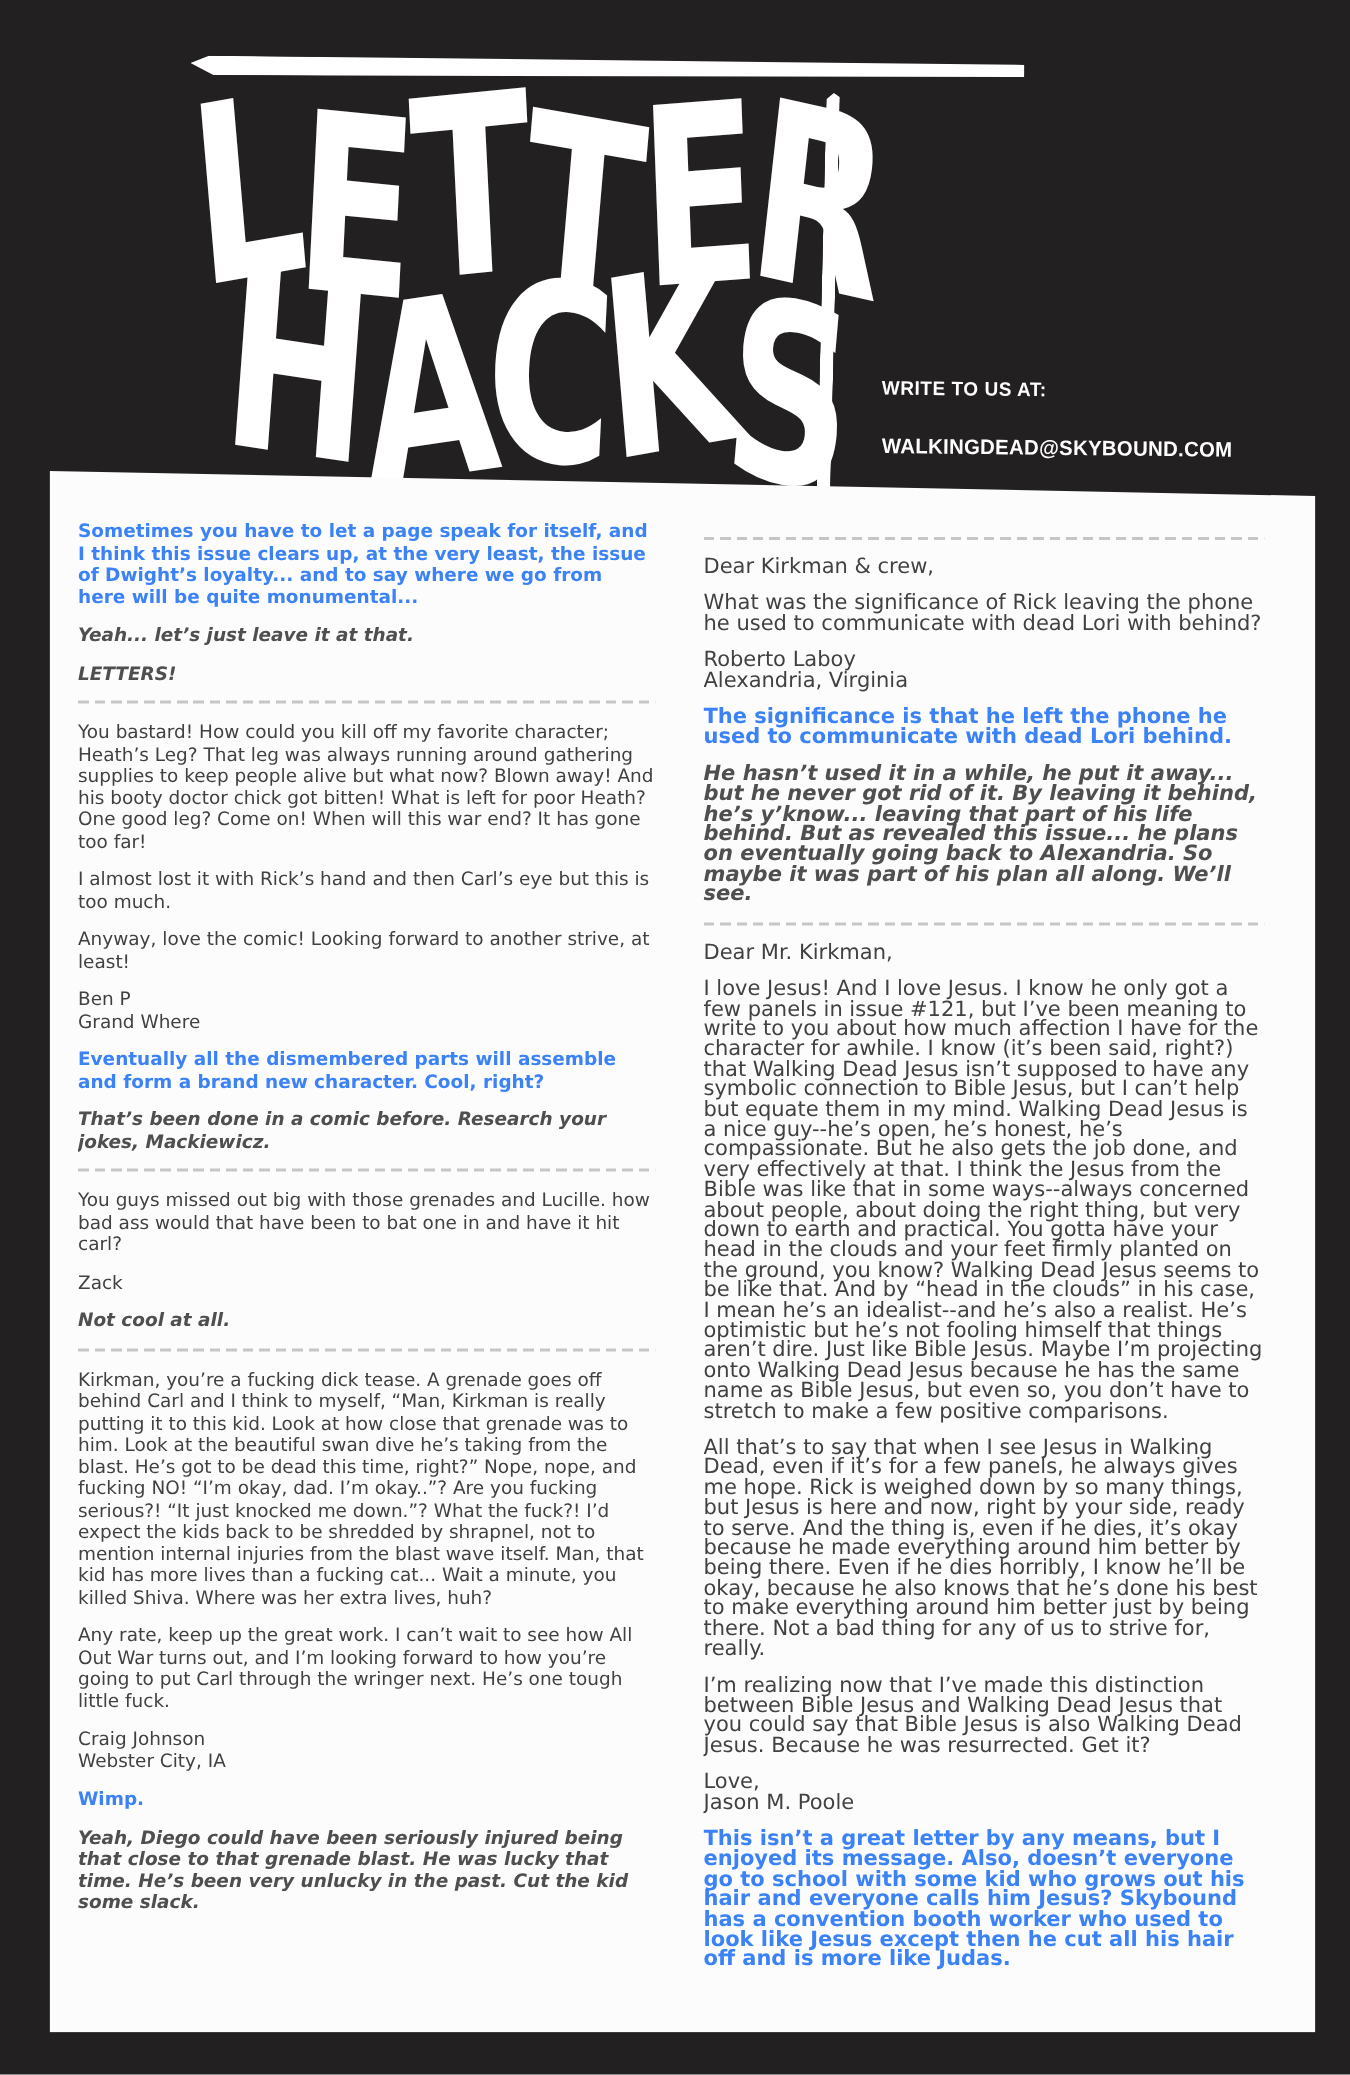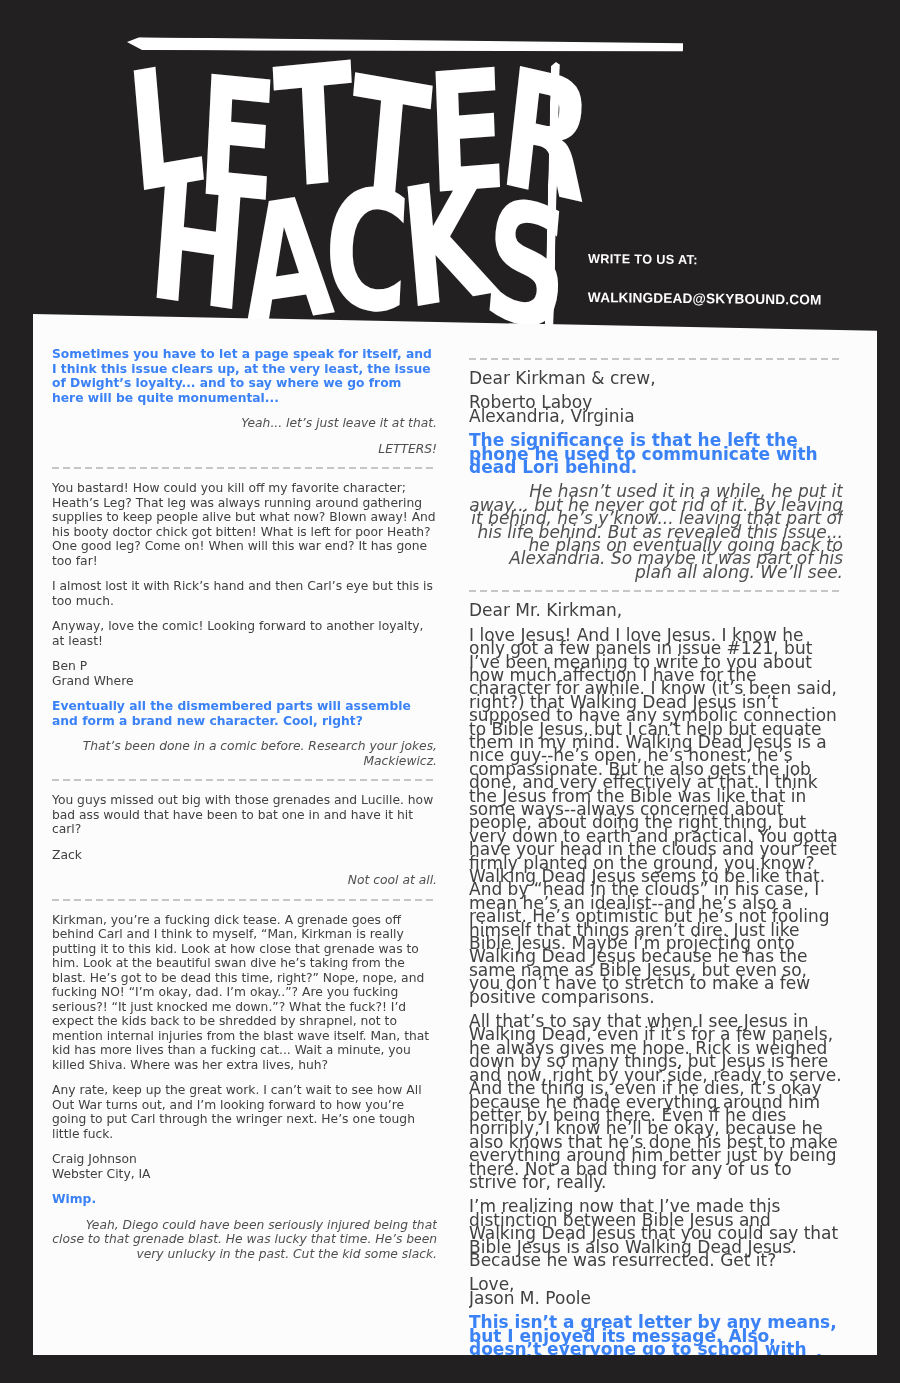--- a/index.html
+++ b/index.html
@@ -59,25 +59,25 @@
     width:844px; height:1041px;
     background:#fcfcfc;
     clip-path:polygon(0 0, 100% 1.6%, 100% 100%, 0 100%);
     box-sizing:border-box;
     padding:33px 15px 0 19px;
     display:flex; gap:32px;
     overflow:hidden;
   }
   .col { overflow:hidden; color:#414141; }
   .col-left  { flex:0 0 385px; width:385px; font-size:12.3px; line-height:14.5px; }
-  .col-right { flex:0 0 374px; width:374px; font-size:17px; line-height:13.4px; }
+  .col-right { flex:0 0 374px; width:374px; font-size:14px; line-height:13.4px; }
   .col p { margin:11px 0; }
   .col > p:first-child { margin-top:0; }
   p.bold        { font-weight:bold; color:#3b82f6; }
-  p.bold-italic { font-weight:normal; font-style:italic; color:#4f4f4f;text-align:right; }
+  p.bold-italic { font-weight:bold; font-style:italic; color:#4f4f4f; }
   p.sig         { white-space:pre-line; }
   .divider {
     height:2px; margin:11px 0 12px;
     background:repeating-linear-gradient(90deg, #c6c6c6 0 7px, transparent 7px 11px);
   }
 </style>
 </head>
 <body>
 
 <div class="topbar"></div>
@@ -93,40 +93,41 @@
 <div class="email">WALKINGDEAD@SKYBOUND.COM</div>
 
 <div class="panel">
   <div class="col col-left" id="col-left">
       <p class="bold">Sometimes you have to let a page speak for itself, and I think this issue clears up, at the very least, the issue of Dwight’s loyalty... and to say where we go from here will be quite monumental...</p>
       <p class="bold-italic">Yeah... let’s just leave it at that.</p>
       <p class="bold-italic">LETTERS!</p>
       <div class="divider"></div>
       <p class="p">You bastard! How could you kill off my favorite character; Heath’s Leg? That leg was always running around gathering supplies to keep people alive but what now? Blown away! And his booty doctor chick got bitten! What is left for poor Heath? One good leg? Come on! When will this war end? It has gone too far!</p>
       <p class="p">I almost lost it with Rick’s hand and then Carl’s eye but this is too much.</p>
-      <p class="p">Anyway, love the comic! Looking forward to another loyalty, at least!</p>
+      <p class="p">Anyway, love the comic! Looking forward to another strive, at least!</p>
       <p class="sig">Ben P
 Grand Where</p>
       <p class="bold">Eventually all the dismembered parts will assemble and form a brand new character. Cool, right?</p>
       <p class="bold-italic">That’s been done in a comic before.  Research your jokes, Mackiewicz.</p>
       <div class="divider"></div>
       <p class="p">You guys missed out big with those grenades and Lucille. how bad ass would that have been to bat one in and have it hit carl?</p>
       <p class="p">Zack</p>
       <p class="bold-italic">Not cool at all.</p>
       <div class="divider"></div>
       <p class="p">Kirkman, you’re a fucking dick tease. A grenade goes off behind Carl and I think to myself, “Man, Kirkman is really putting it to this kid. Look at how close that grenade was to him. Look at the beautiful swan dive he’s taking from the blast. He’s got to be dead this time, right?” Nope, nope, and fucking NO! “I’m okay, dad. I’m okay..”? Are you fucking serious?! “It just knocked me down.”? What the fuck?! I’d expect the kids back to be shredded by shrapnel, not to mention internal injuries from the blast wave itself. Man, that kid has more lives than a fucking cat... Wait a minute, you killed Shiva. Where was her extra lives, huh?</p>
       <p class="p">Any rate, keep up the great work. I can’t wait to see how All Out War turns out, and I’m looking forward to how you’re going to put Carl through the wringer next. He’s one tough little fuck.</p>
       <p class="sig">Craig Johnson
 Webster City, IA</p>
       <p class="bold">Wimp.</p>
       <p class="bold-italic">Yeah, Diego could have been seriously injured being that close to that grenade blast.  He was lucky that time.  He’s been very unlucky in the past.  Cut the kid some slack.</p>
     </div>
   <div class="col col-right" id="col-right">
       <div class="divider"></div>
       <p class="p">Dear Kirkman &amp; crew,</p>
+      <p class="p">What was the significance of Rick leaving the phone he used to communicate with dead Lori with behind?</p>
       <p class="sig">Roberto Laboy
 Alexandria, Virginia</p>
       <p class="bold">The significance is that he left the phone he used to communicate with dead Lori behind.</p>
       <p class="bold-italic">He hasn’t used it in a while, he put it away... but he never got rid of it.  By leaving it behind, he’s y’know... leaving that part of his life behind.  But as revealed this issue... he plans on eventually going back to Alexandria.  So maybe it was part of his plan all along.  We’ll see.</p>
       <div class="divider"></div>
       <p class="p">Dear Mr. Kirkman,</p>
       <p class="p">I love Jesus! And I love Jesus. I know he only got a few panels in issue #121, but I’ve been meaning to write to you about how much affection I have for the character for awhile. I know (it’s been said, right?) that Walking Dead Jesus isn’t supposed to have any symbolic connection to Bible Jesus, but I can’t help but equate them in my mind. Walking Dead Jesus is a nice guy--he’s open, he’s honest, he’s compassionate. But he also gets the job done, and very effectively at that. I think the Jesus from the Bible was like that in some ways--always concerned about people, about doing the right thing, but very down to earth and practical. You gotta have your head in the clouds and your feet firmly planted on the ground, you know? Walking Dead Jesus seems to be like that. And by “head in the clouds” in his case, I mean he’s an idealist--and he’s also a realist. He’s optimistic but he’s not fooling himself that things aren’t dire. Just like Bible Jesus. Maybe I’m projecting onto Walking Dead Jesus because he has the same name as Bible Jesus, but even so, you don’t have to stretch to make a few positive comparisons.</p>
       <p class="p">All that’s to say that when I see Jesus in Walking Dead, even if it’s for a few panels, he always gives me hope. Rick is weighed down by so many things, but Jesus is here and now, right by your side, ready to serve. And the thing is, even if he dies, it’s okay because he made everything around him better by being there. Even if he dies horribly, I know he’ll be okay, because he also knows that he’s done his best to make everything around him better just by being there. Not a bad thing for any of us to strive for, really.</p>
       <p class="p">I’m realizing now that I’ve made this distinction between Bible Jesus and Walking Dead Jesus that you could say that Bible Jesus is also Walking Dead Jesus. Because he was resurrected. Get it?</p>
       <p class="sig">Love,

